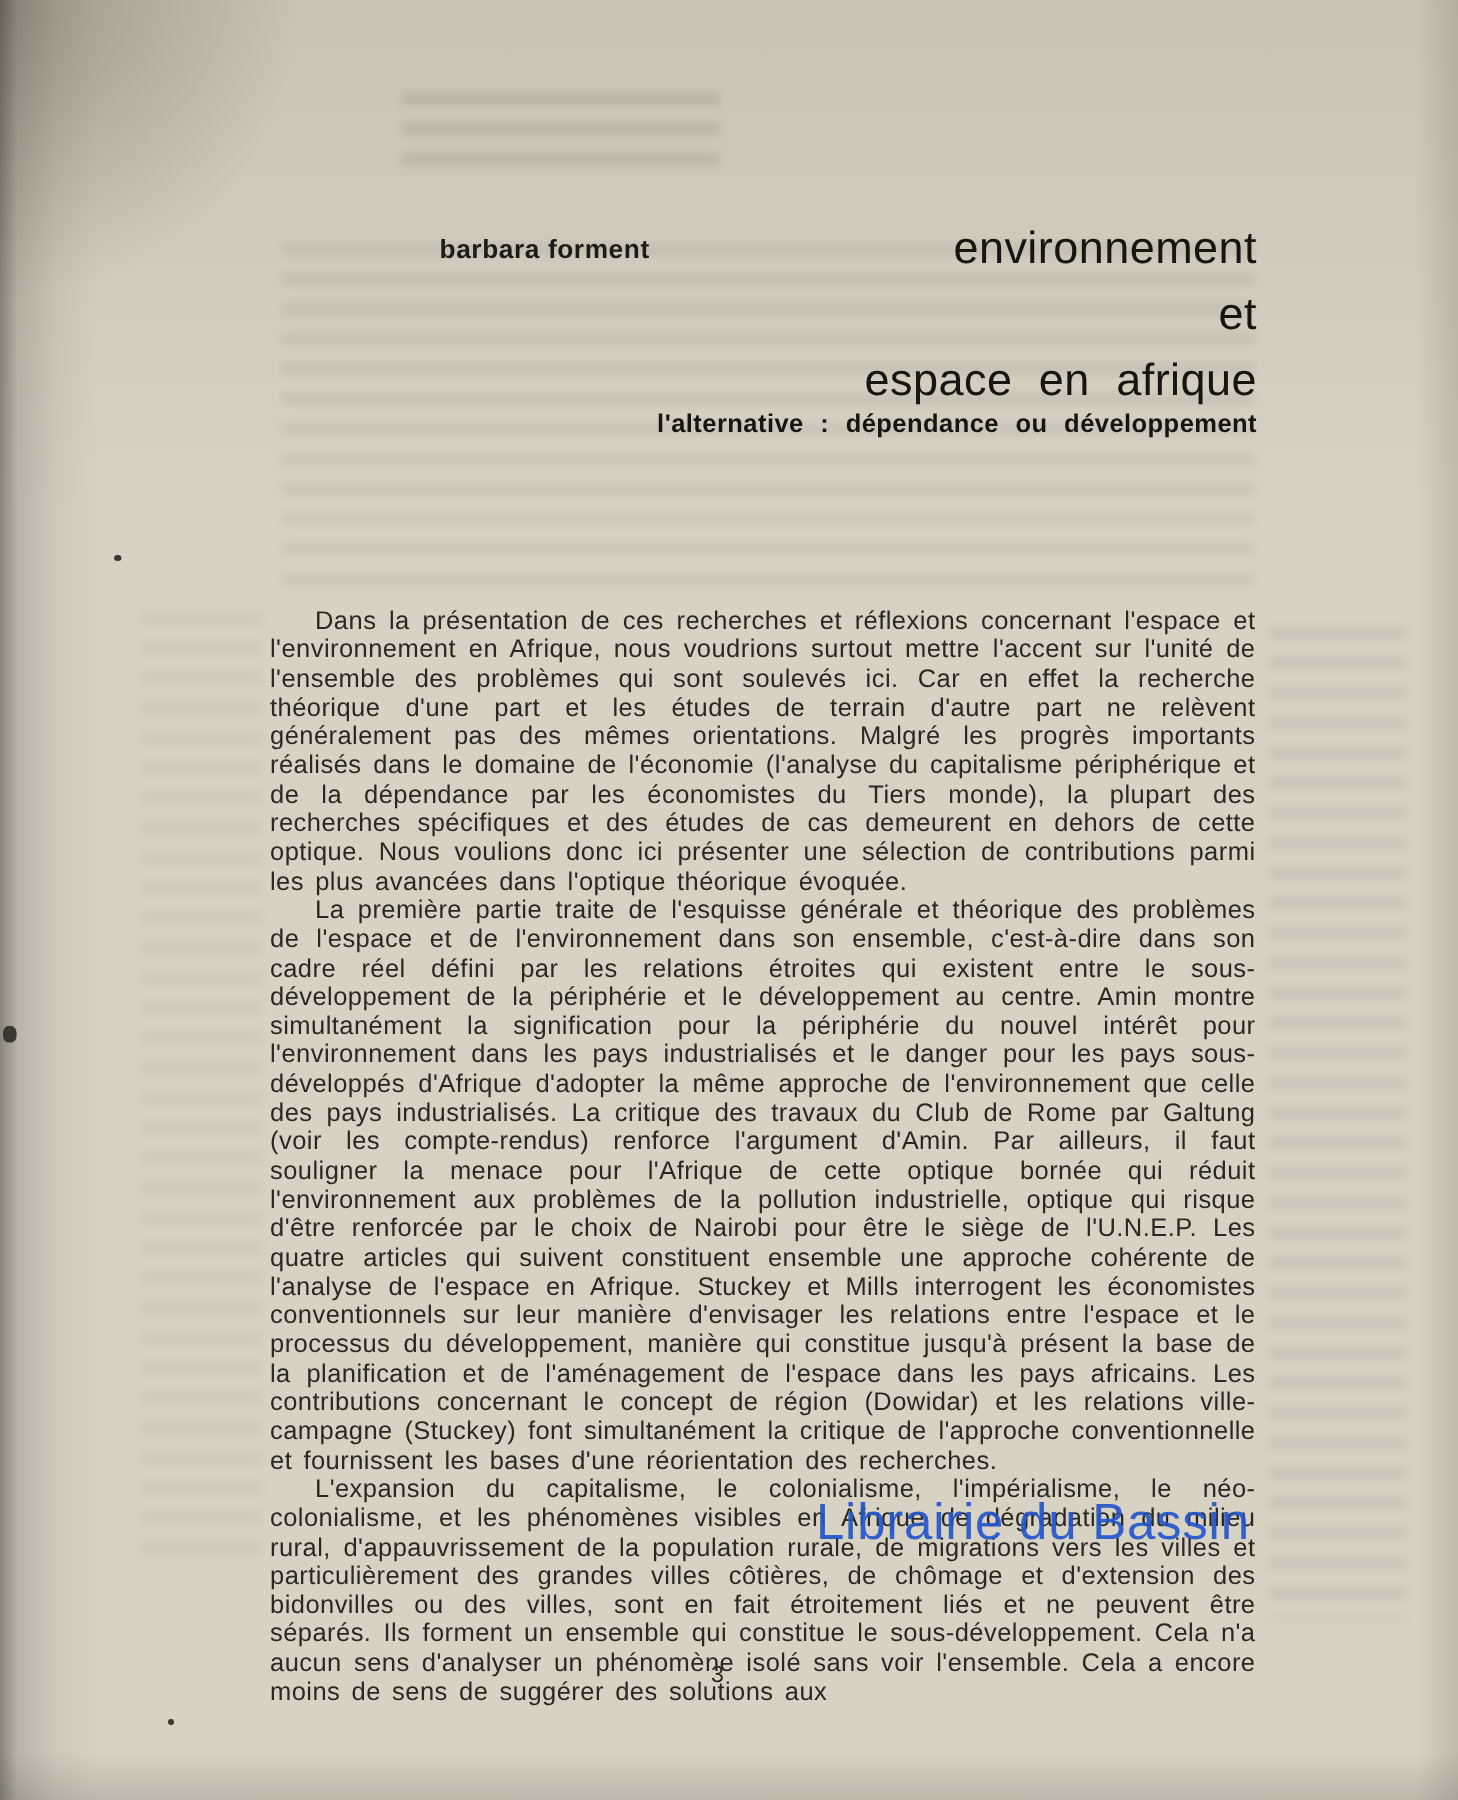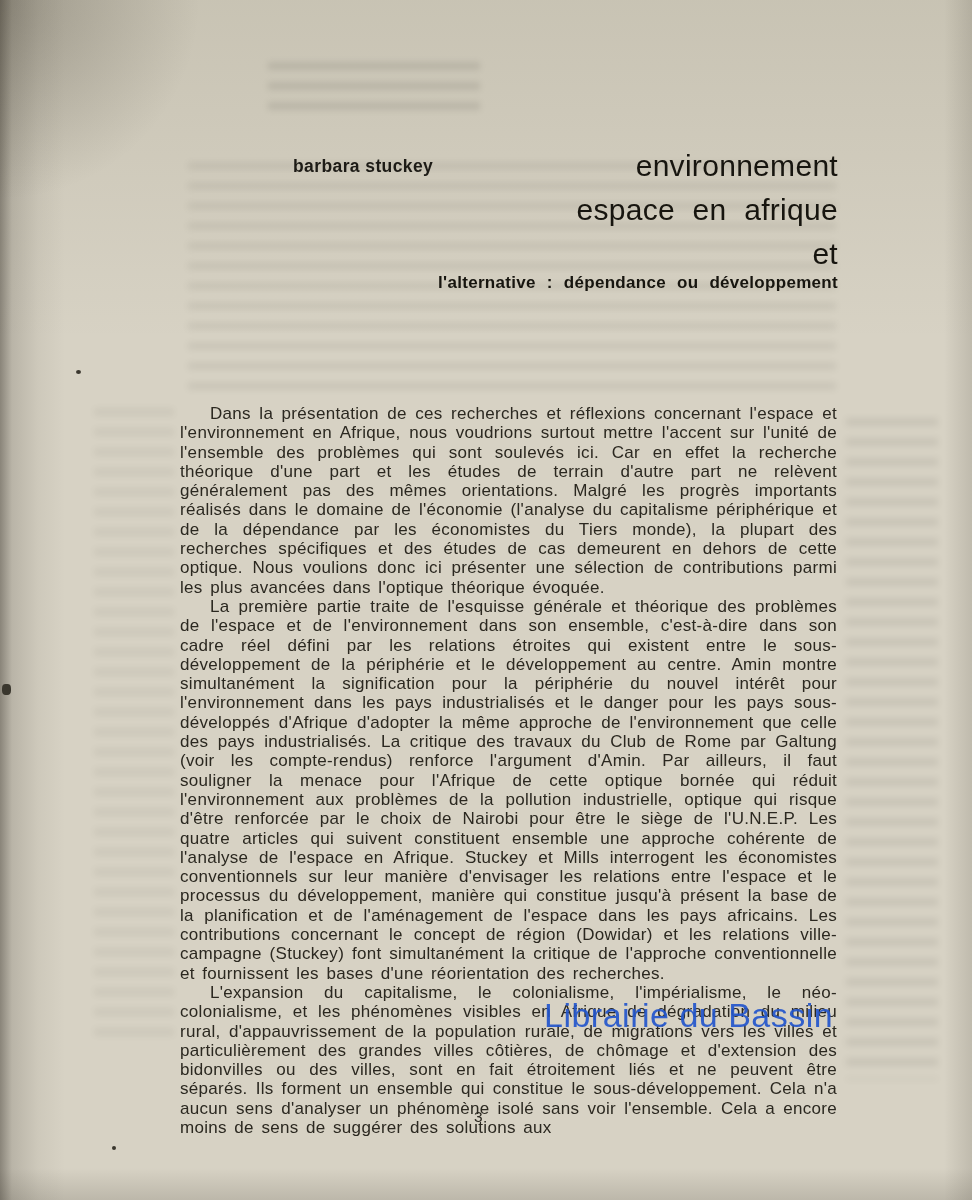--- a/index.html
+++ b/index.html
@@ -105,26 +105,26 @@
 
   <div class="ghost ghost-top"></div>
   <div class="ghost ghost-upper"></div>
   <div class="ghost ghost-right"></div>
   <div class="ghost ghost-left"></div>
 
   <div class="speck speck-1"></div>
   <div class="speck speck-2"></div>
   <div class="speck speck-3"></div>
 
-  <div class="author">barbara stuckey</div>
+  <div class="author">barbara forment</div>
 
   <div class="title-block">
     <div>environnement</div>
+    <div>et</div>
     <div>espace en afrique</div>
-    <div>et</div>
   </div>
 
   <div class="subtitle">l'alternative : dépendance ou développement</div>
 
   <div class="body-text">
     <p>Dans la présentation de ces recherches et réflexions concernant l'espace et l'environnement en Afrique, nous voudrions surtout mettre l'accent sur l'unité de l'ensemble des problèmes qui sont soulevés ici. Car en effet la recherche théorique d'une part et les études de terrain d'autre part ne relèvent généralement pas des mêmes orientations. Malgré les progrès importants réalisés dans le domaine de l'économie (l'analyse du capitalisme périphérique et de la dépendance par les économistes du Tiers monde), la plupart des recherches spécifiques et des études de cas demeurent en dehors de cette optique. Nous voulions donc ici présenter une sélection de contributions parmi les plus avancées dans l'optique théorique évoquée.</p>
     <p>La première partie traite de l'esquisse générale et théorique des problèmes de l'espace et de l'environnement dans son ensemble, c'est-à-dire dans son cadre réel défini par les relations étroites qui existent entre le sous-développement de la périphérie et le développement au centre. Amin montre simultanément la signification pour la périphérie du nouvel intérêt pour l'environnement dans les pays industrialisés et le danger pour les pays sous-développés d'Afrique d'adopter la même approche de l'environnement que celle des pays industrialisés. La critique des travaux du Club de Rome par Galtung (voir les compte-rendus) renforce l'argument d'Amin. Par ailleurs, il faut souligner la menace pour l'Afrique de cette optique bornée qui réduit l'environnement aux problèmes de la pollution industrielle, optique qui risque d'être renforcée par le choix de Nairobi pour être le siège de l'U.N.E.P. Les quatre articles qui suivent constituent ensemble une approche cohérente de l'analyse de l'espace en Afrique. Stuckey et Mills interrogent les économistes conventionnels sur leur manière d'envisager les relations entre l'espace et le processus du développement, manière qui constitue jusqu'à présent la base de la planification et de l'aménagement de l'espace dans les pays africains. Les contributions concernant le concept de région (Dowidar) et les relations ville-campagne (Stuckey) font simultanément la critique de l'approche conventionnelle et fournissent les bases d'une réorientation des recherches.</p>
     <p>L'expansion du capitalisme, le colonialisme, l'impérialisme, le néo-colonialisme, et les phénomènes visibles en Afrique de dégradation du milieu rural, d'appauvrissement de la population rurale, de migrations vers les villes et particulièrement des grandes villes côtières, de chômage et d'extension des bidonvilles ou des villes, sont en fait étroitement liés et ne peuvent être séparés. Ils forment un ensemble qui constitue le sous-développement. Cela n'a aucun sens d'analyser un phénomène isolé sans voir l'ensemble. Cela a encore moins de sens de suggérer des solutions aux</p>
   </div>
 

